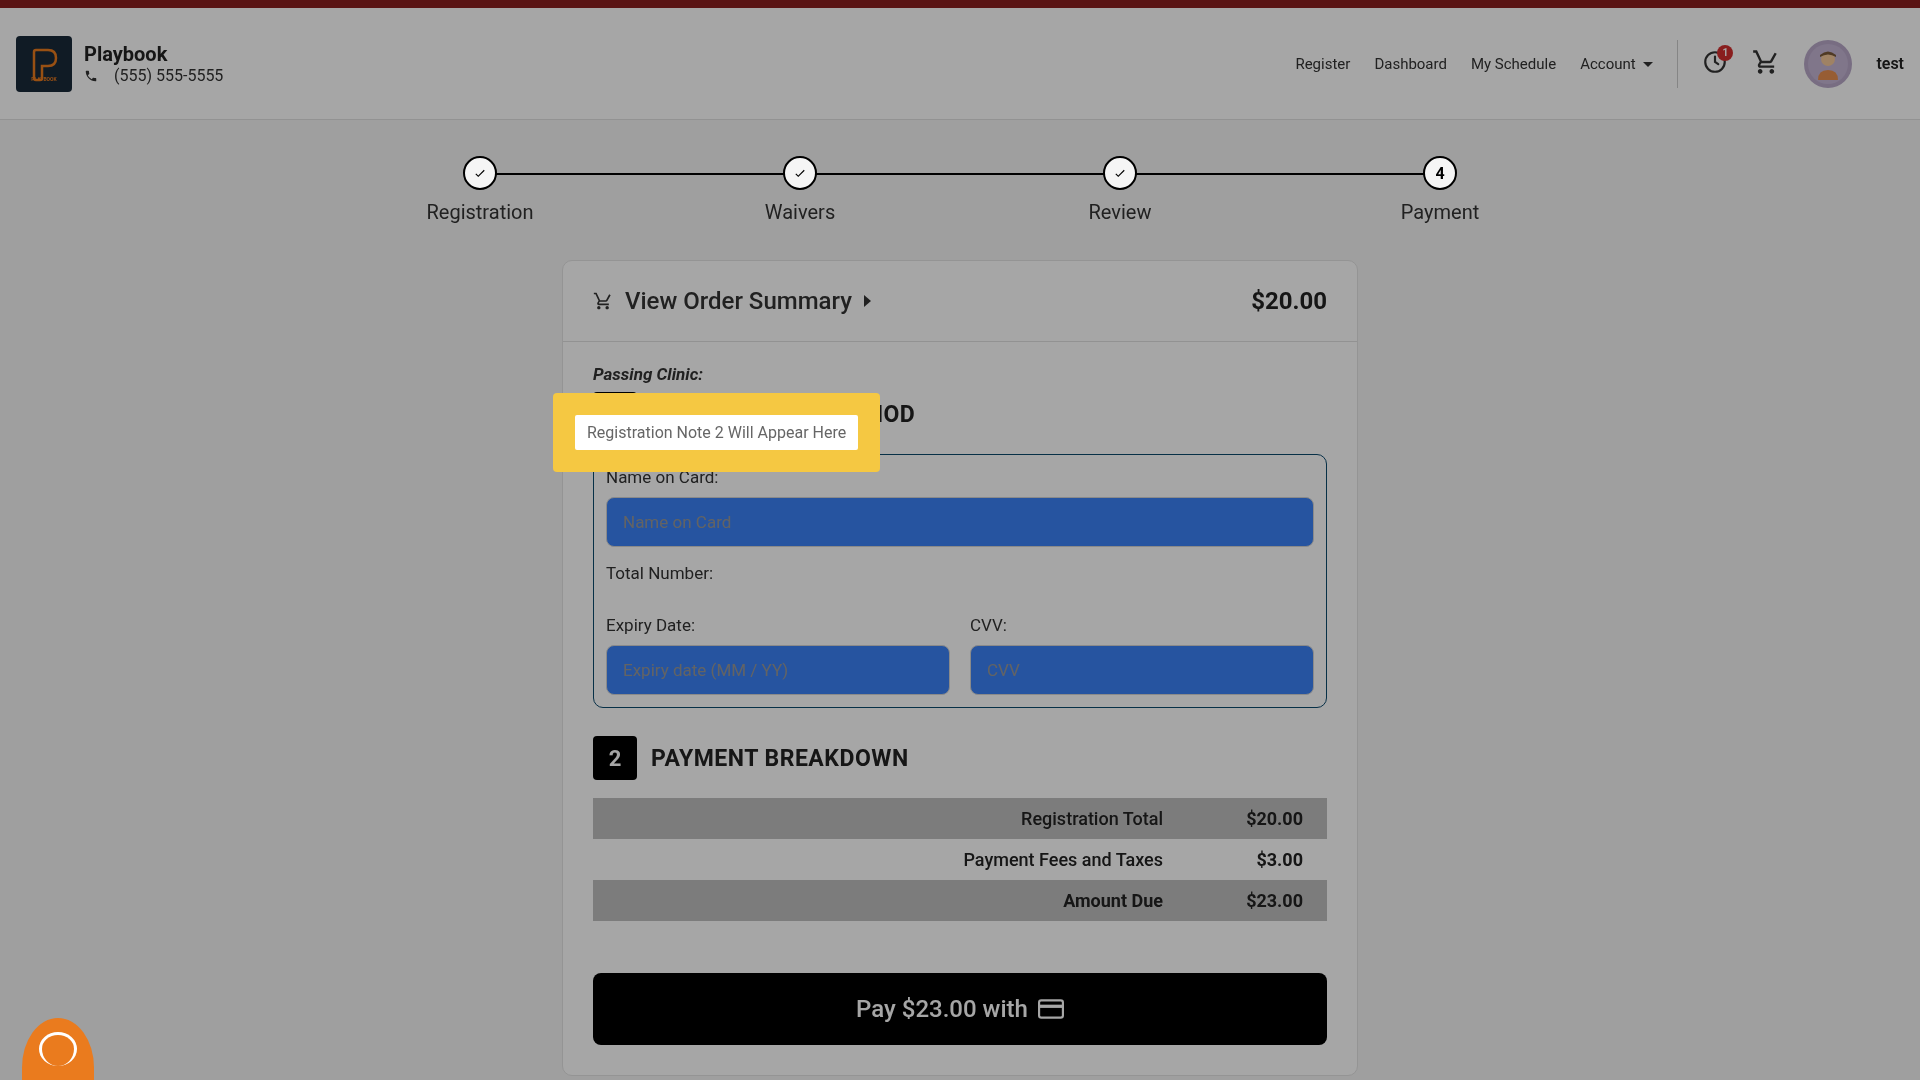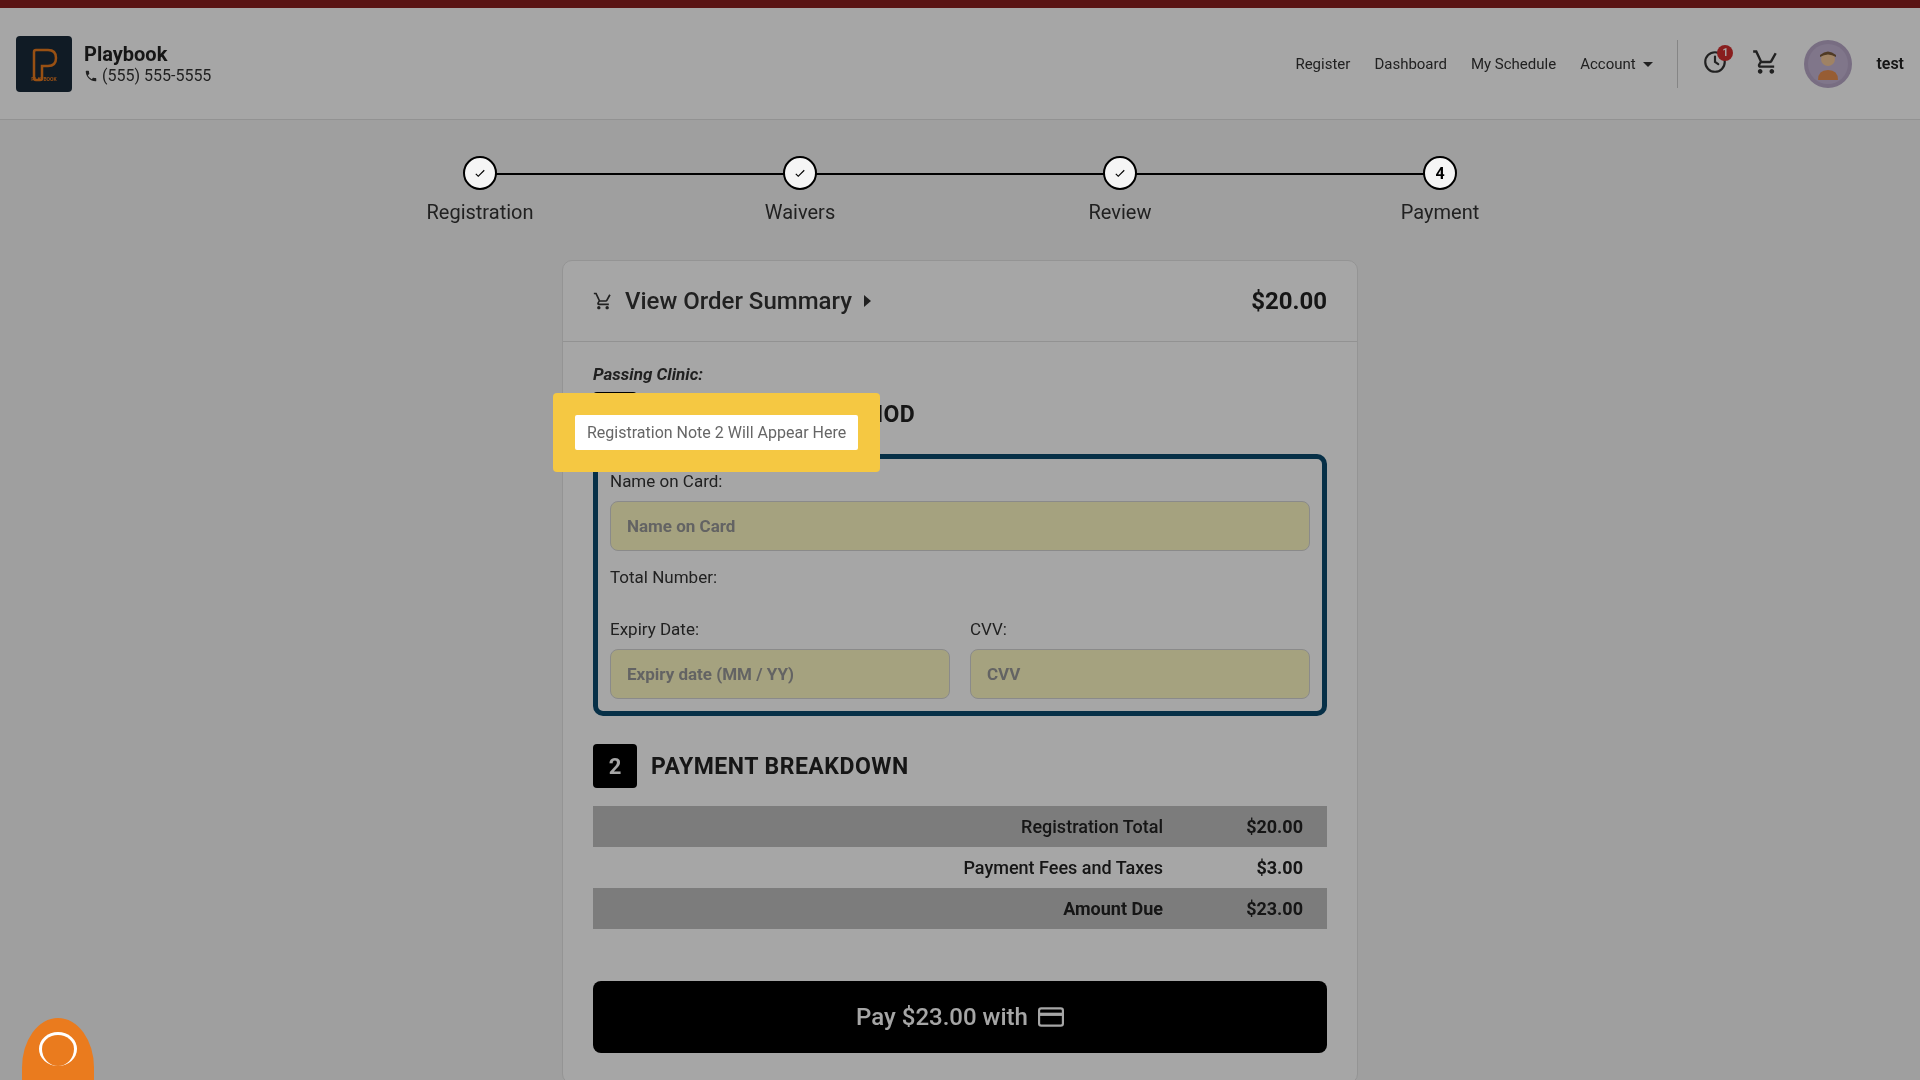--- a/index.html
+++ b/index.html
@@ -5,21 +5,21 @@
     * { margin: 0; padding: 0; box-sizing: border-box; font-family: -apple-system, BlinkMacSystemFont, 'Segoe UI', Roboto, sans-serif; }
     body { width: 1920px; height: 1080px; background: #f5f5f5; overflow: hidden; position: relative; }
     
     .top-bar { width: 100%; height: 8px; background: #8b2020; }
     
     .header { background: #fff; padding: 16px 16px; display: flex; align-items: center; border-bottom: 1px solid #e0e0e0; height: 112px; }
     .logo-box { width: 56px; height: 56px; background: #1a2a3a; display: flex; align-items: center; justify-content: center; border-radius: 4px; margin-right: 12px; }
     .logo-box svg { width: 40px; height: 40px; }
     .brand-info { display: flex; flex-direction: column; }
     .brand-name { font-weight: 700; font-size: 20px; color: #222; }
-    .brand-phone { font-size: 16px; color: #333; display: flex; align-items: center; gap: 4px; }
+    .brand-phone { font-size: 16px; color: #333; display: flex; align-items: center; gap: 16px; }
     .nav-right { margin-left: auto; display: flex; align-items: center; gap: 24px; }
     .nav-link { font-size: 15px; color: #333; text-decoration: none; cursor: pointer; }
     .divider-v { width: 1px; height: 48px; background: #ccc; }
     .icon-wrap { position: relative; cursor: pointer; }
     .badge-dot { position: absolute; top: -4px; right: -5px; width: 16px; height: 16px; background: #d32f2f; color: #fff; font-size: 10px; border-radius: 50%; display: flex; align-items: center; justify-content: center; font-weight: bold; }
     .avatar { width: 48px; height: 48px; border-radius: 50%; background: #b8a8c8; display: flex; align-items: center; justify-content: center; font-size: 28px; }
     .user-name { font-weight: 600; font-size: 16px; color: #222; }
     
     .stepper { display: flex; justify-content: center; align-items: flex-start; padding: 36px 0 24px; gap: 0; }
     .step { display: flex; flex-direction: column; align-items: center; position: relative; width: 320px; }
@@ -33,23 +33,23 @@
     .summary-left { display: flex; align-items: center; gap: 12px; font-size: 24px; color: #333; font-weight: 500; }
     .summary-amount { font-size: 24px; font-weight: 700; color: #222; }
     
     .section { padding: 22px 30px 28px; }
     .clinic-name { font-size: 17px; font-weight: 700; color: #333; margin-bottom: 8px; font-style: italic; }
     
     .step-header { display: flex; align-items: center; gap: 14px; margin-bottom: 18px; }
     .step-num { width: 44px; height: 44px; background: #000; color: #fff; display: flex; align-items: center; justify-content: center; font-size: 22px; font-weight: 700; border-radius: 4px; }
     .step-title { font-size: 23px; font-weight: 700; color: #222; letter-spacing: 0.5px; }
     
-    .form-card { border: 5px solid #0c4a6e; border-radius: 10px; padding: 12px; }
+    .form-card { border: 1px solid #0c4a6e; border-radius: 10px; padding: 12px; }
     .form-label { font-size: 17px; color: #333; margin-bottom: 10px; display: block; }
-    .form-input { width: 100%; padding: 14px 16px; border: 1px solid #d5d5d5; border-radius: 8px; font-size: 17px; background: #fef9c3; color: #333; font-weight: bold; }
+    .form-input { width: 100%; padding: 14px 16px; border: 1px solid #d5d5d5; border-radius: 8px; font-size: 17px; background: #3b82f6; color: #333; }
     .form-input::placeholder { color: #999; }
     .form-row { display: flex; gap: 20px; margin-top: 32px; }
     .form-col { flex: 1; }
     .mb16 { margin-bottom: 16px; }
     
     .breakdown { margin-top: 16px; }
     .bd-row { display: flex; justify-content: space-between; padding: 10px 24px; font-size: 18px; }
     .bd-gray { background: #bfbfbf; }
     .bd-label { color: #222; font-weight: 500; text-align: right; flex: 1; margin-right: 40px; }
     .bd-val { font-weight: 700; color: #222; width: 100px; text-align: right; }

